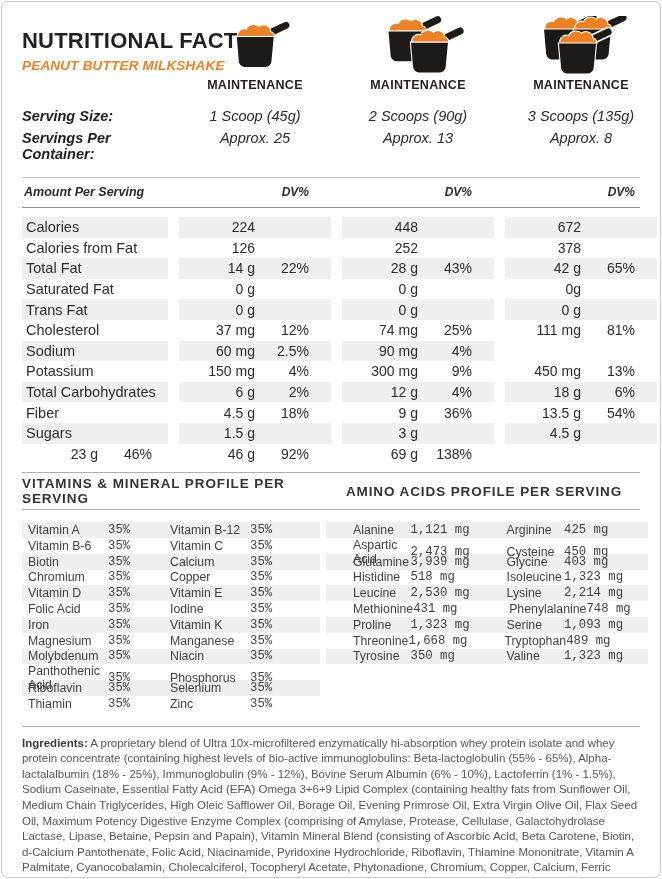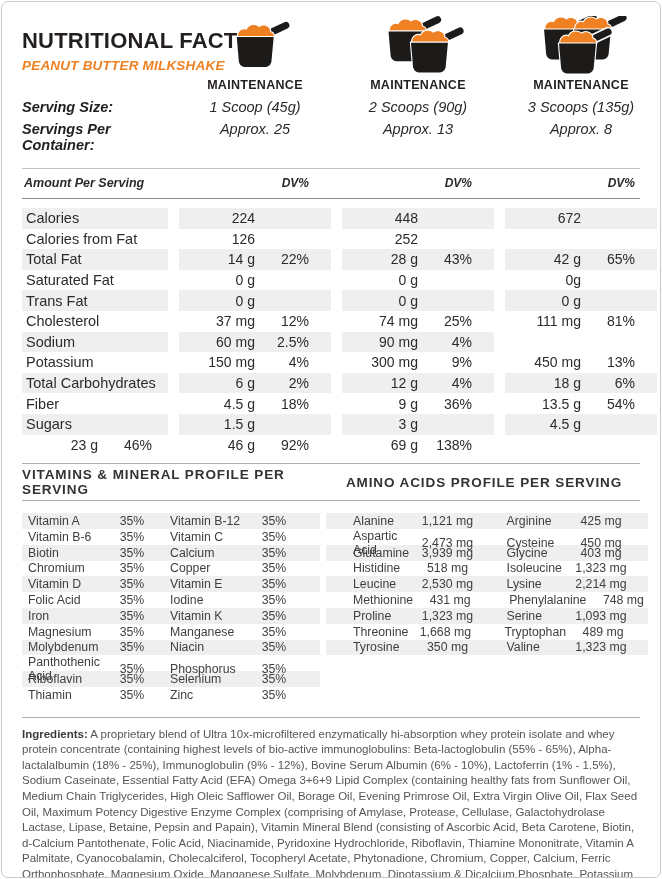--- a/index.html
+++ b/index.html
@@ -13,21 +13,21 @@
   
   .cols4{ display:grid; grid-template-columns:146px 152px 152px 152px; column-gap:11px; }
 
   
   .brand{ padding-top:12px; white-space:nowrap; overflow:visible; }
   .title{ font-size:22px; font-weight:700; letter-spacing:.2px; color:#231f20; }
   .subtitle{ font-size:13.5px; font-weight:700; font-style:italic; color:var(--orange,#f08123); margin-top:4px; letter-spacing:.2px; }
   .icon-cell{ height:60px; display:flex; justify-content:center; align-items:flex-start; }
   .scoop-svg{ height:58px; width:96px; display:block; }
   .tier{ text-align:center; font-size:12.5px; font-weight:700; color:#231f20; letter-spacing:.3px; padding-top:2px; }
-  .srow{ margin-top:7px; }
+  .srow{ margin-top:16px; }
   .srow .lab{ font-size:14.5px; font-weight:700; font-style:italic; color:#1f1f1f; }
   .srow .val{ text-align:center; font-size:14.5px; font-style:italic; color:#2a2a2a; }
   .srow2{ margin-top:6px; }
 
   
   .hr{ border:0; border-top:1px solid #aeaeae; height:0; }
   .hr-lt{ border-top:1px solid #c2c2c2; }
   .hr-dk{ border-top:1px solid #8f8f8f; }
 
   
@@ -46,21 +46,21 @@
 
   
   .sec-heads{ display:grid; grid-template-columns:298px 1fr; column-gap:12px; align-items:center; height:36px;gap:8px; }
   .sec-title{ font-size:13.5px; font-weight:700; letter-spacing:.9px; color:#333; }
   .sec-title.center{ text-align:center; }
   .profiles{ display:grid; grid-template-columns:298px 322px; column-gap:6px; margin-top:12px; align-items:start; }
   .p-row{ height:15.8px; display:grid; align-items:center; font-size:12.3px; color:#3f3f3f; }
   .ptable .p-row:nth-child(odd){ background:var(--shade,#efefef); }
   .vit .p-row{ grid-template-columns:1fr 48px 14px 1fr 48px; padding:0 22px 0 6px; }
   .ami .p-row{ grid-template-columns:1fr 74px 22px 1fr 74px; padding:0 10px 0 27px; }
-  .p-val{ text-align:center; }
+  .p-val{ text-align:left;font-family:Liberation Mono, monospace; }
 
   
   .ing-rule{ margin-top:14px; }
   .ingredients{ margin-top:9px; font-size:11.5px; line-height:15.6px; color:#555; text-align:left; }
   .ingredients b{ color:#3a3a3a; }
 
   
   .cup{ fill:var(--scoop,#1d1b19); stroke:#fff; stroke-width:2.4; paint-order:stroke; }
   .powder{ fill:var(--orange,#f08123); stroke:#fff; stroke-width:2.4; paint-order:stroke; }
   .handle{ stroke:var(--scoop,#1d1b19); stroke-width:7.5; stroke-linecap:round; }
@@ -168,20 +168,24 @@
           <span class="n-label">Calories from Fat</span>
         </div>
         <div class="n-group">
           <span class="n-amt">126</span>
           <span class="n-dv"></span>
         </div>
         <div class="n-group">
           <span class="n-amt">252</span>
           <span class="n-dv"></span>
         </div>
+        <div class="n-group">
+          <span class="n-amt">378</span>
+          <span class="n-dv"></span>
+        </div>
       </div>
 
       <div class="cols4 n-row">
         <div>
           <span class="n-label">Total Fat</span>
         </div>
         <div class="n-group">
           <span class="n-amt">14 g</span>
           <span class="n-dv">22%</span>
         </div>

